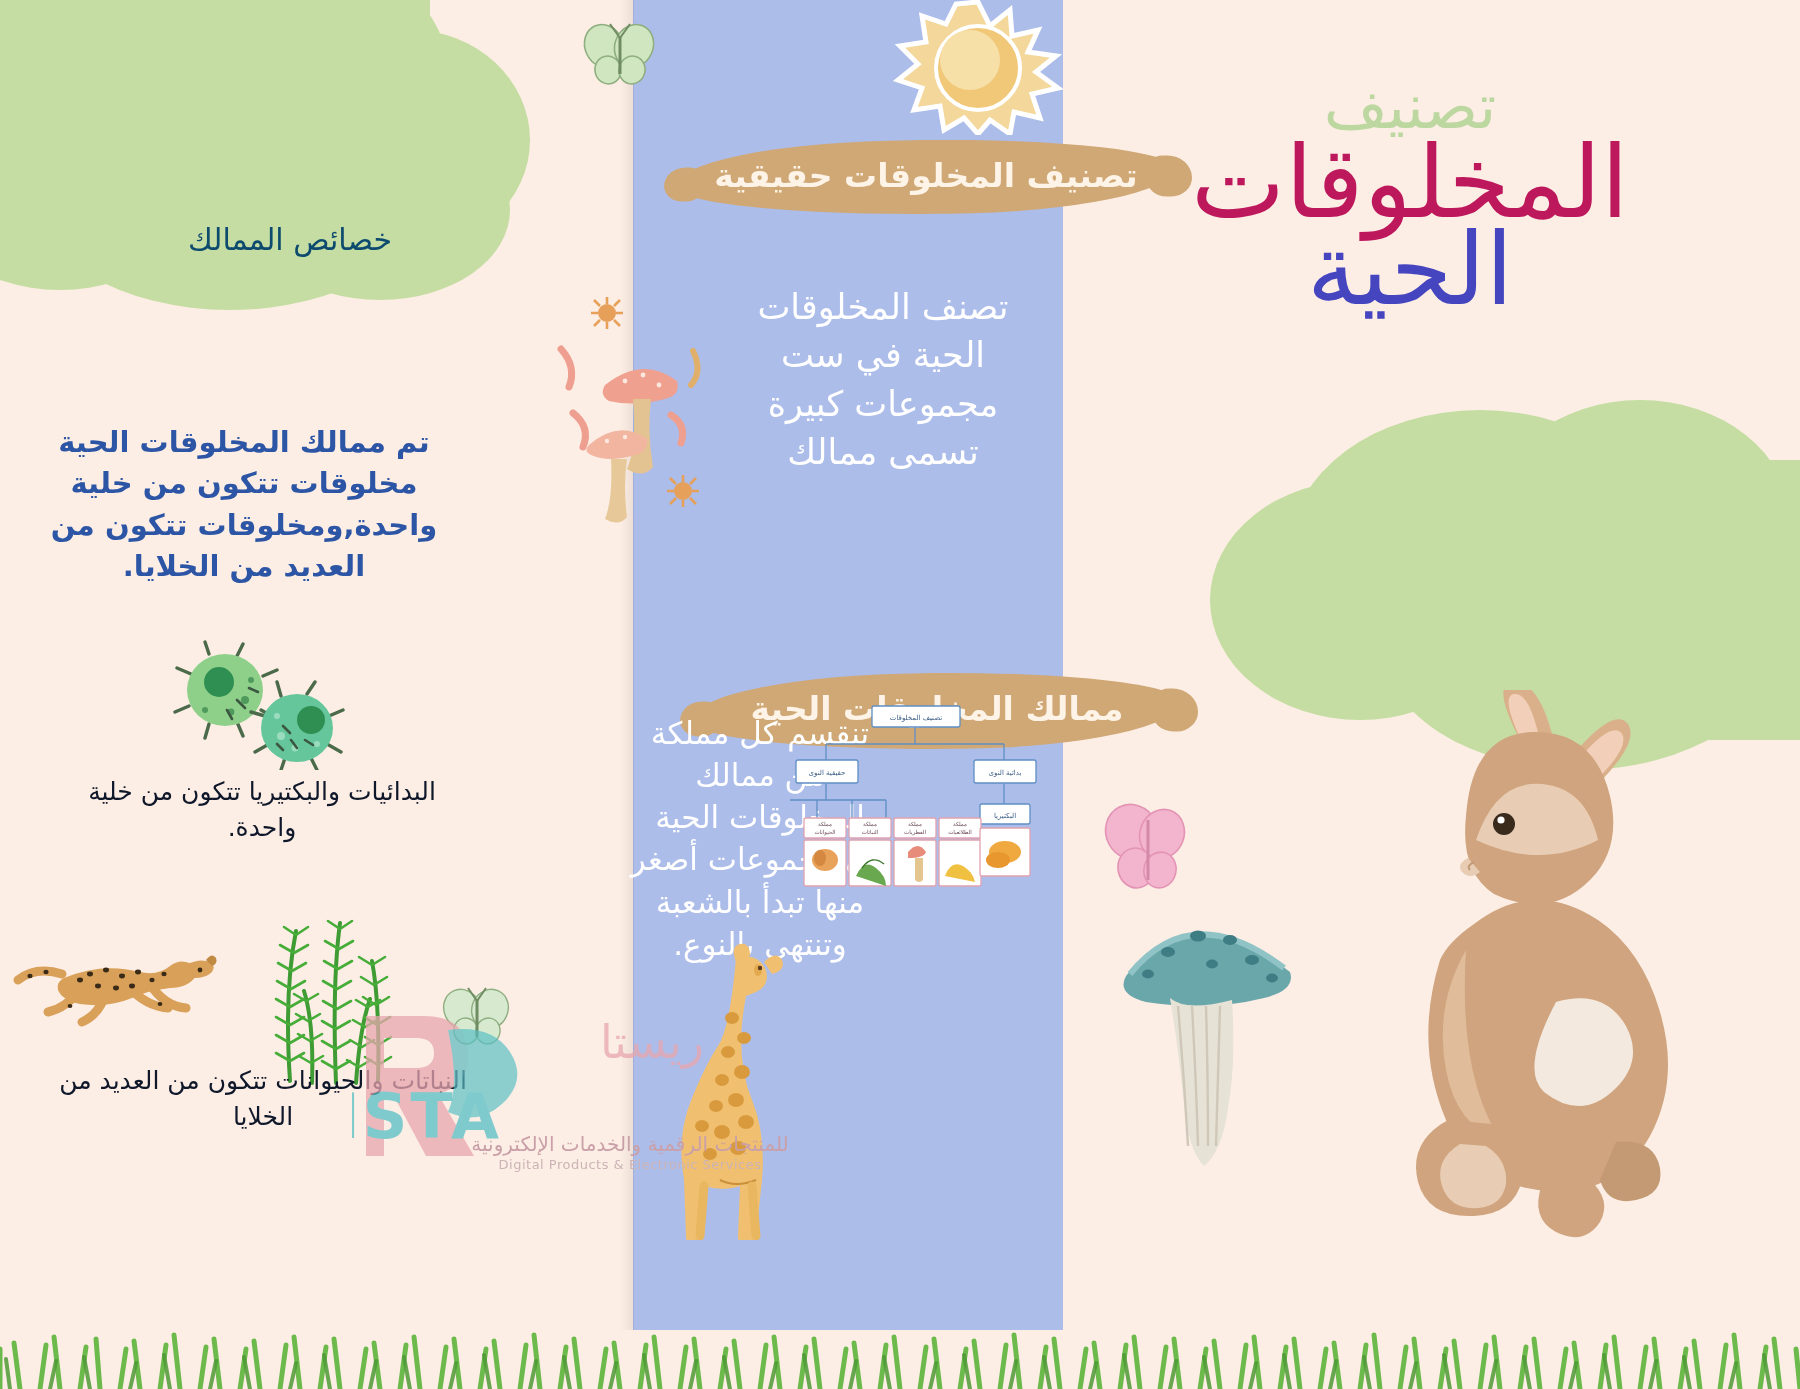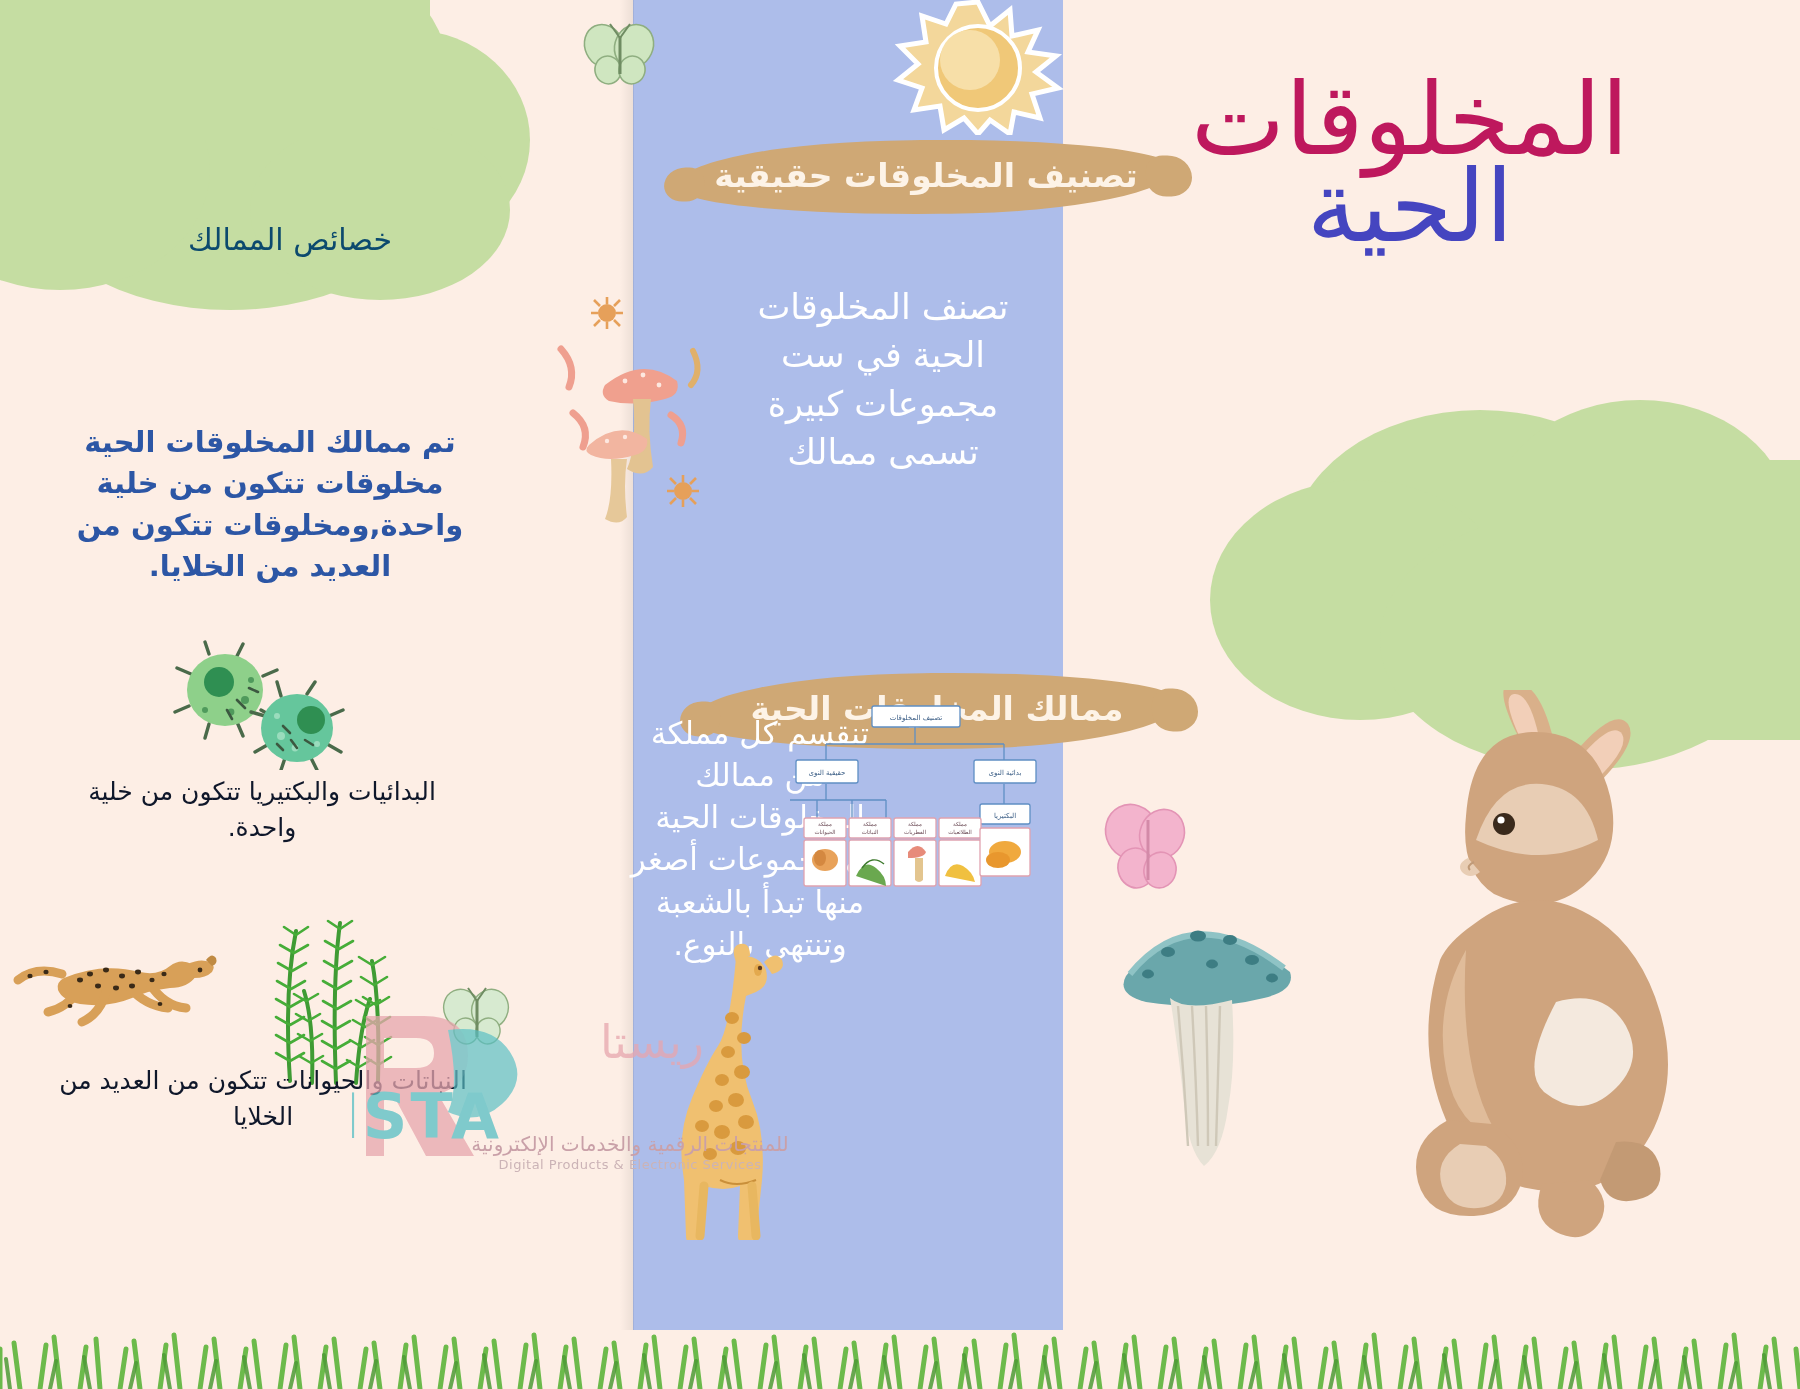--- a/index.html
+++ b/index.html
@@ -66,21 +66,21 @@
   }
   #cpara1{left:733px;top:283px;width:300px;}
   #cpara2{left:629px;top:712px;width:262px;font-size:31px;line-height:1.36;}
 
   
   .left-head{
     position:absolute;left:60px;top:222px;width:460px;z-index:6;
     text-align:center;color:#0c4a6e;font-size:30px;font-weight:400;
   }
   .left-bold{
-    position:absolute;left:74px;top:422px;width:392px;z-index:6;
+    position:absolute;left:48px;top:422px;width:392px;z-index:6;
     text-align:center;color:#2c56a5;font-size:29px;font-weight:700;line-height:1.43;
   }
   .left-cap{
     position:absolute;z-index:6;text-align:center;color:#0f172a;
     font-size:25px;line-height:1.45;font-weight:400;
   }
   #cap1{left:52px;top:774px;width:420px;}
   #cap2{left:48px;top:1063px;width:430px;}
 
   
@@ -280,20 +280,21 @@
           <ellipse cx="98" cy="208" rx="8" ry="7"></ellipse>
           <ellipse cx="70" cy="214" rx="7" ry="6"></ellipse>
         </g>
         <path d="M64 246 l-4 50" stroke="#e8b760" stroke-width="9" stroke-linecap="round"></path>
         <path d="M112 246 l4 50" stroke="#e8b760" stroke-width="9" stroke-linecap="round"></path>
       </g>
     </svg>
   </div>
 
   <div class="title-block">
+    <div class="t1">تصنيف</div>
     <div class="t2">المخلوقات</div>
     <div class="t3">الحية</div>
   </div>
 
   <div class="left-head">خصائص الممالك</div>
 
   <div class="left-bold">تم ممالك المخلوقات الحية مخلوقات تتكون من خلية واحدة,ومخلوقات تتكون من العديد من الخلايا.</div>
 
   <div style="position:absolute;left:165px;top:640px;width:190px;height:130px;z-index:6;">
     <svg width="190" height="130" viewBox="0 0 190 130">

